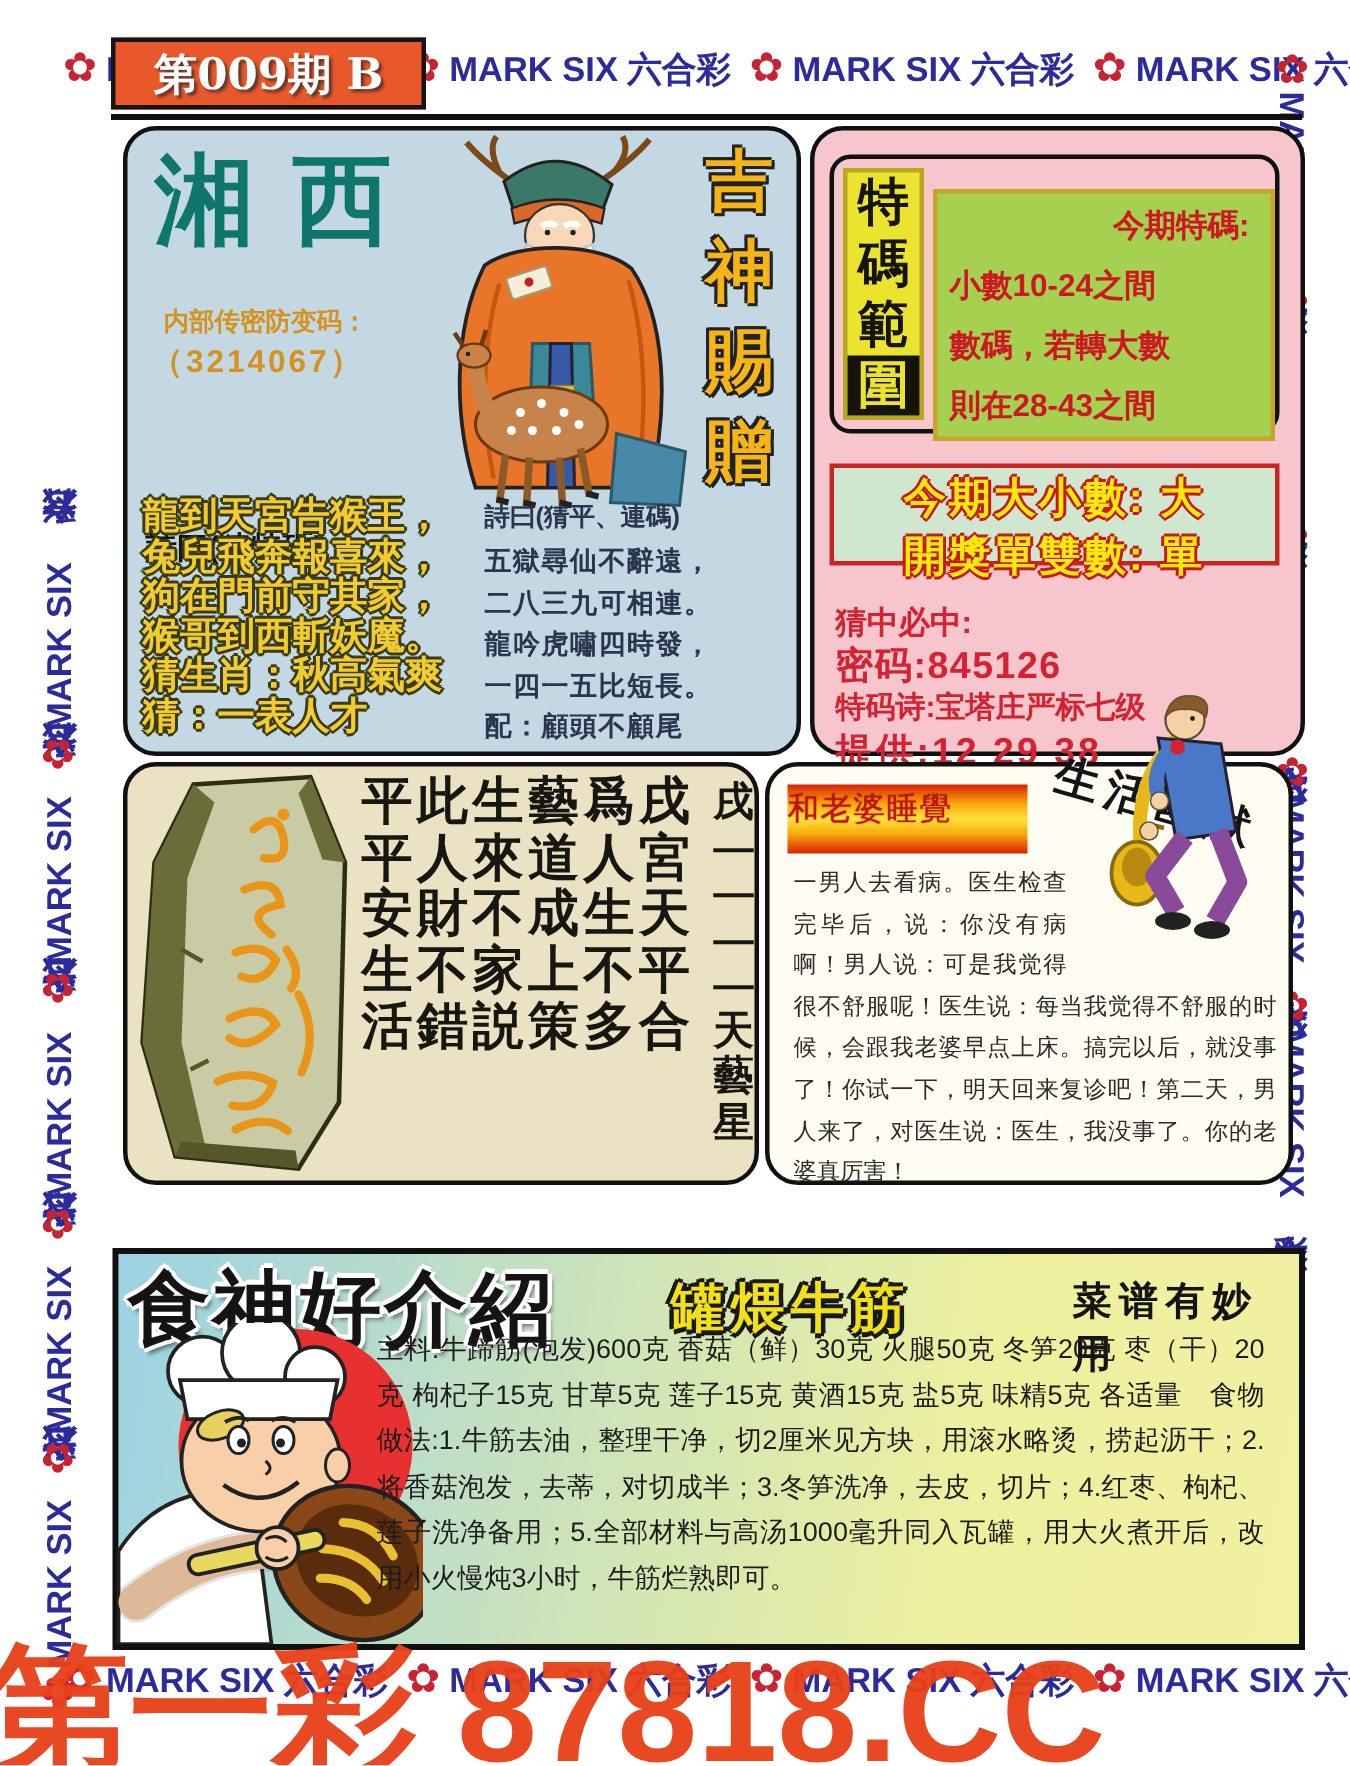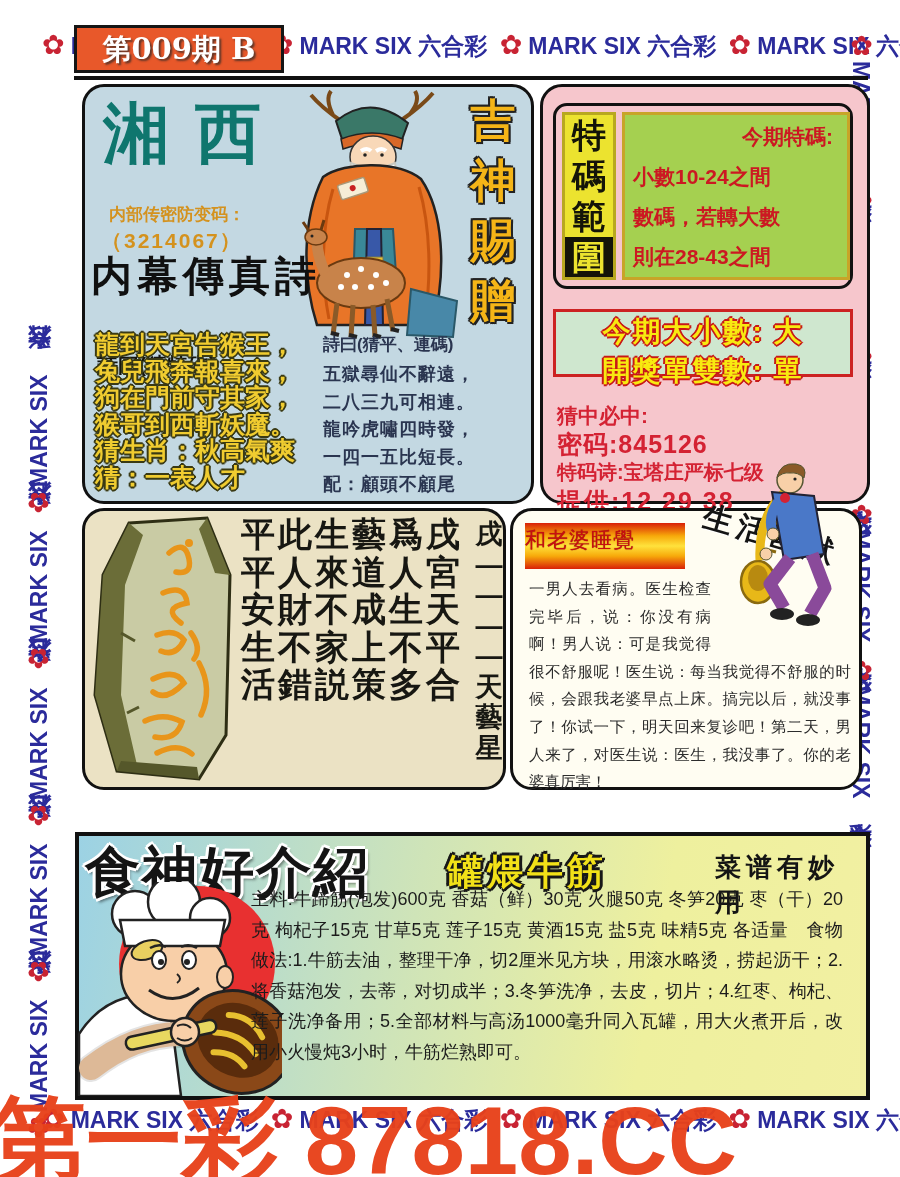--- a/index.html
+++ b/index.html
@@ -52,21 +52,21 @@
     text-shadow:-2px 0 #222,2px 0 #222,0 -2px #222,0 2px #222,2px 2px #222,-2px -2px #222;}
   .god-svg{position:absolute;left:196px;top:2px;}
 
   
   .range-box{position:absolute;left:10px;top:16px;width:300px;height:186px;border:3px solid #111;
     border-radius:14px;box-sizing:border-box;}
   .range-title{position:absolute;left:6px;top:6px;width:54px;height:168px;background:#ece32f;
     border:3px solid #b8a81e;box-sizing:border-box;text-align:center;}
   .range-title span{display:block;color:#141408;font-size:34px;font-weight:bold;line-height:40.5px;}
   .range-title span.inv{background:#141408;color:#ece32f;}
-  .range-green{position:absolute;left:66px;top:6px;width:228px;height:168px;background:#a5d050;
+  .range-green{position:absolute;left:66px;top:20px;width:228px;height:168px;background:#a5d050;
     border:3px solid #c8a428;box-sizing:border-box;color:#cc1822;font-weight:bold;font-size:21px;
     line-height:40px;padding:2px 8px;}
   .range-green .r{text-align:right;padding-right:6px;}
   .size-box{position:absolute;left:10px;top:222px;width:300px;height:68px;background:#cfe7cf;
     border:3px solid #cc2222;box-sizing:border-box;text-align:center;}
   .size-box div{color:#f8ea10;font-size:28px;font-weight:bold;line-height:39px;letter-spacing:2px;
     text-shadow:-2px 0 #c81818,2px 0 #c81818,0 -2px #c81818,0 2px #c81818,1px 1px #c81818,-1px -1px #c81818;}
   .must-hit{position:absolute;left:14px;top:316px;color:#d42233;font-weight:bold;}
   .must-hit .m1{font-size:21px;line-height:26px;}
   .must-hit .m2{font-size:25px;line-height:30px;letter-spacing:1px;}
@@ -191,21 +191,20 @@
       <path d="M50,244 l8,2 M68,246 l8,2 M92,246 l8,2 M110,240 l8,2" stroke="#222" stroke-width="4"></path>
     </svg>
 
     <div class="god-gift">
       <span>吉</span>
       <span>神</span>
       <span>賜</span>
       <span>贈</span>
     </div>
 
-    <div class="xx-innertitle">内幕傳真詩</div>
     <div class="xx-sp-head">詩曰(猜特碼)</div>
     <div class="xx-sp-lines outline-dark">
       <div>龍到天宮告猴王，</div>
       <div>兔兒飛奔報喜來，</div>
       <div>狗在門前守其家，</div>
       <div>猴哥到西斬妖魔。</div>
       <div>猜生肖：秋高氣爽</div>
       <div>猜：一表人才</div>
     </div>
     <div class="xx-nm-head">詩曰(猜平、連碼)</div>

